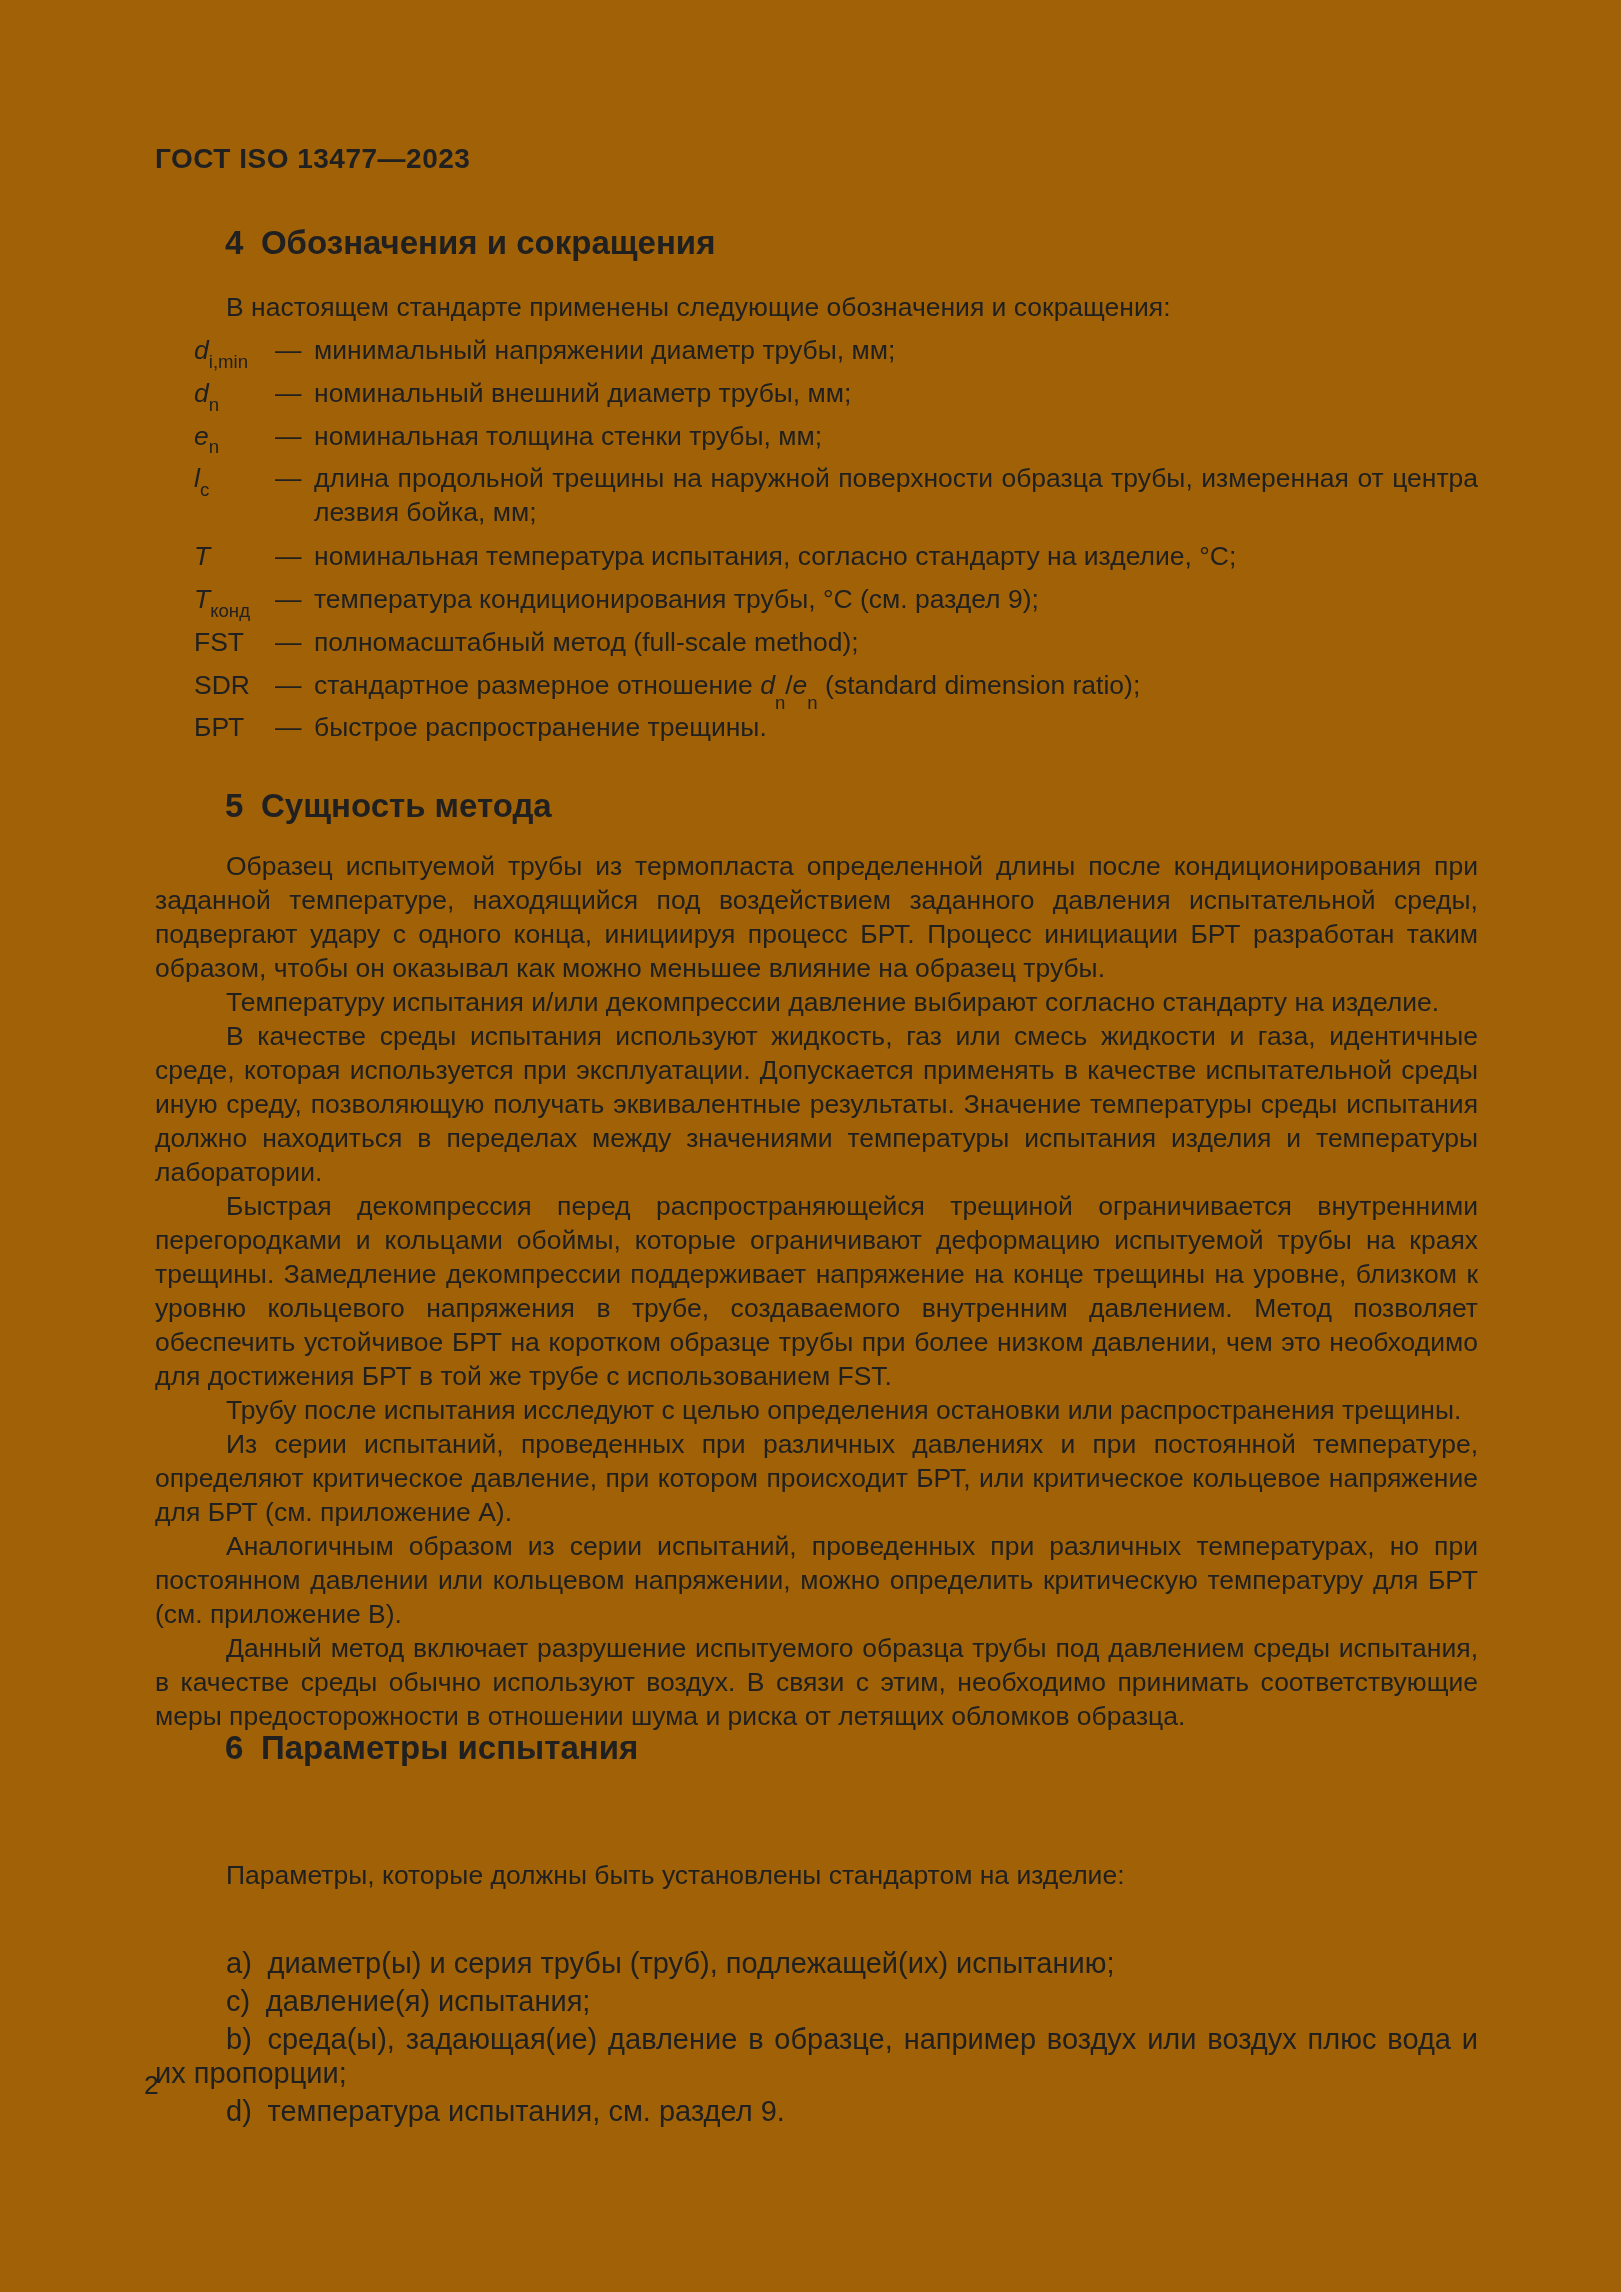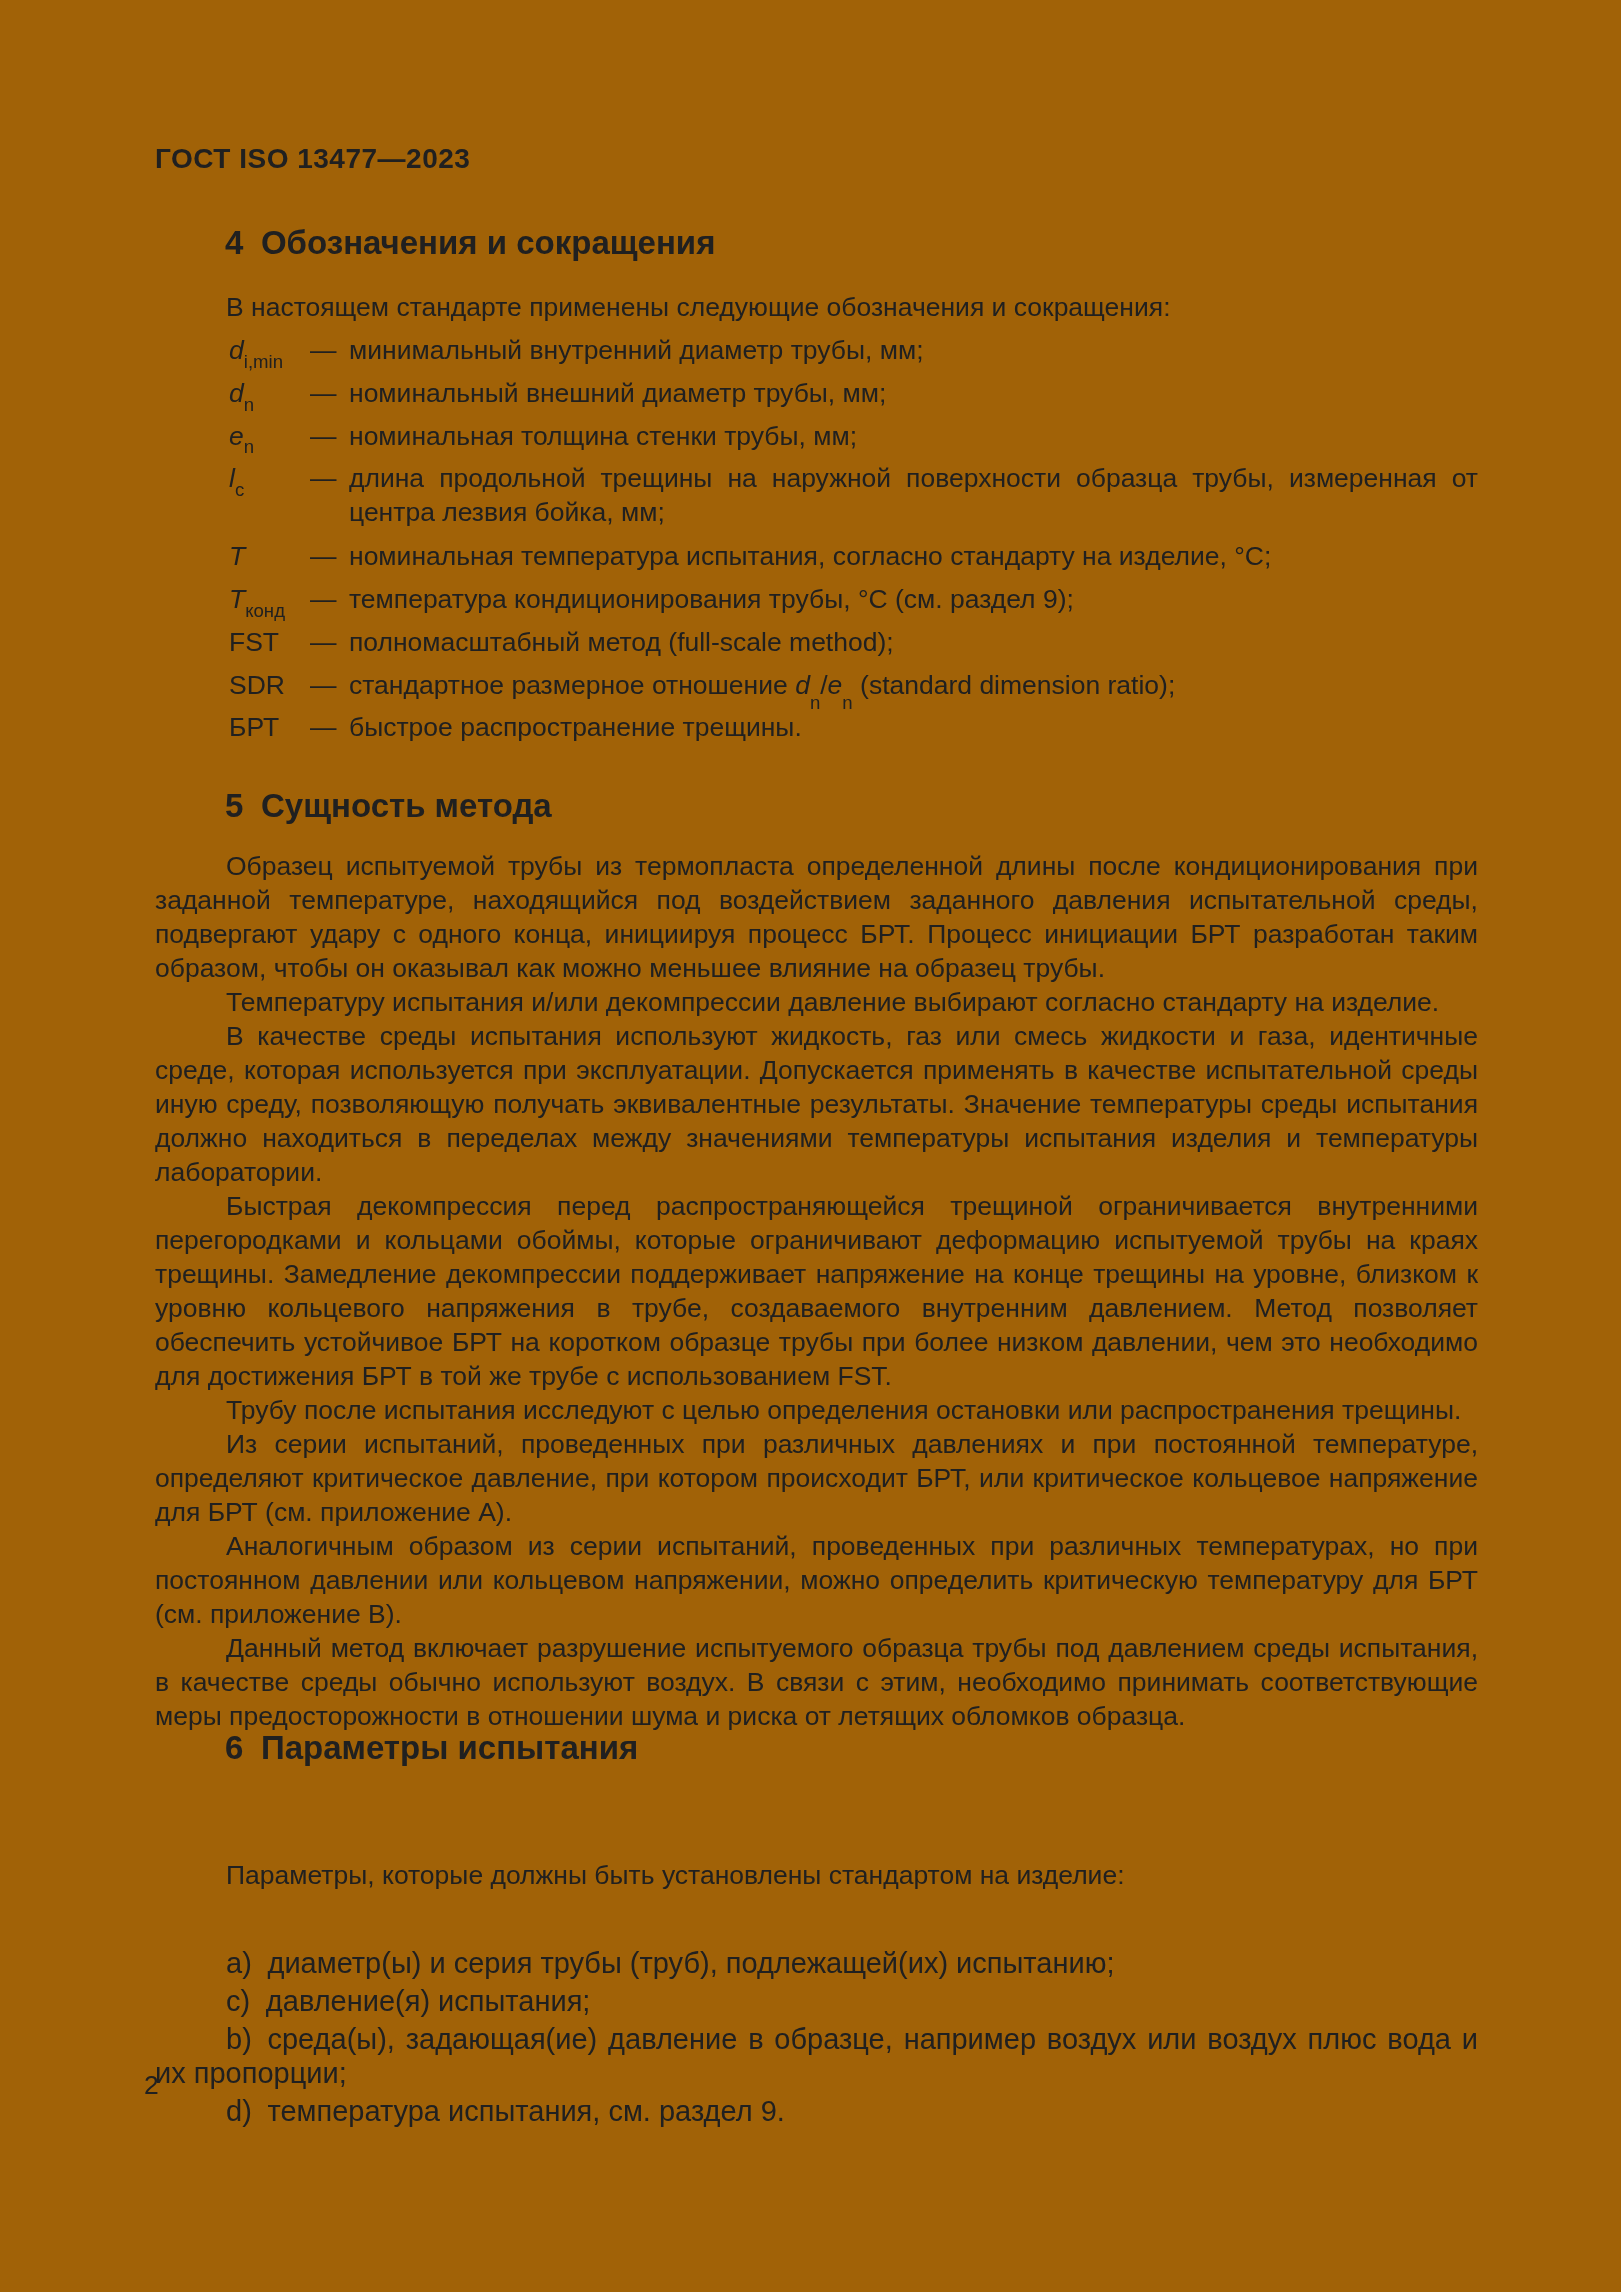--- a/index.html
+++ b/index.html
@@ -29,21 +29,21 @@
     position:absolute;left:155px;width:1323px;
     font-size:26.5px;line-height:34px;
     text-indent:71px;text-align:justify;
   }
   #s4-intro{top:290px;}
   #s6-intro{top:1858px;}
 
   .def-list{position:absolute;left:155px;top:333px;width:1323px;}
   .def-row{
     display:flex;align-items:flex-start;
-    margin-left:74px;margin-bottom:8.8px;
+    margin-left:39px;margin-bottom:8.8px;
     font-size:26.5px;line-height:34px;
   }
   .def-sym{flex:0 0 81px;white-space:nowrap;}
   .def-sym .base{font-style:italic;}
   .def-sym .base.upright{font-style:normal;}
   .def-sym .sub, sub.fsub{
     font-size:18.6px;font-style:normal;
     position:relative;top:8.8px;line-height:0;
   }
   .def-dash{flex:0 0 39px;}
@@ -80,21 +80,21 @@
     <span class="num">4</span><span>Обозначения и сокращения</span>
   </div>
 
   <div class="intro" id="s4-intro">В настоящем стандарте применены следующие обозначения и сокращения:</div>
 
   <div class="def-list">
 
     <div class="def-row">
       <span class="def-sym"><span class="base">d</span><span class="sub">i,min</span></span>
       <span class="def-dash">—</span>
-      <span class="def-text">минимальный внутренний диаметр трубы, мм;</span>
+      <span class="def-text">минимальный напряжении диаметр трубы, мм;</span>
     </div>
 
     <div class="def-row">
       <span class="def-sym"><span class="base">d</span><span class="sub">n</span></span>
       <span class="def-dash">—</span>
       <span class="def-text">номинальный внешний диаметр трубы, мм;</span>
     </div>
 
     <div class="def-row">
       <span class="def-sym"><span class="base">e</span><span class="sub">n</span></span>

